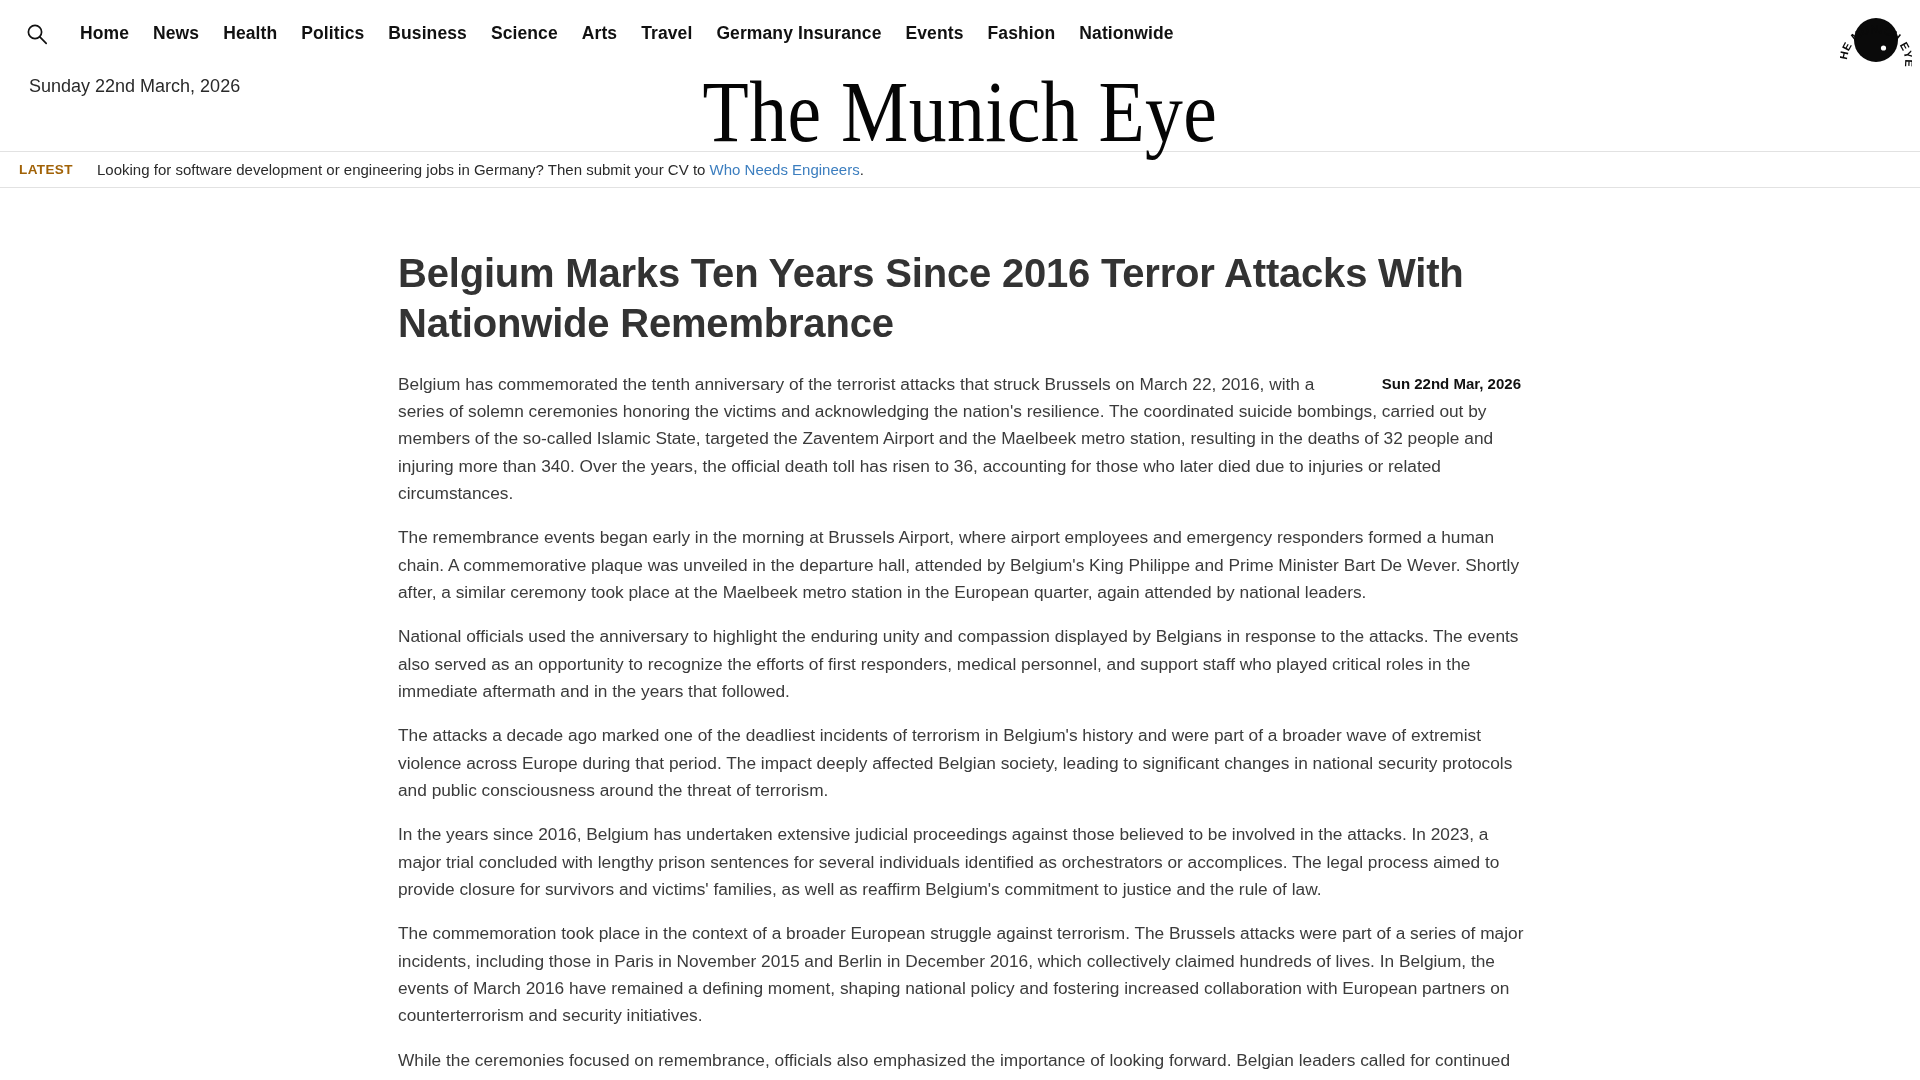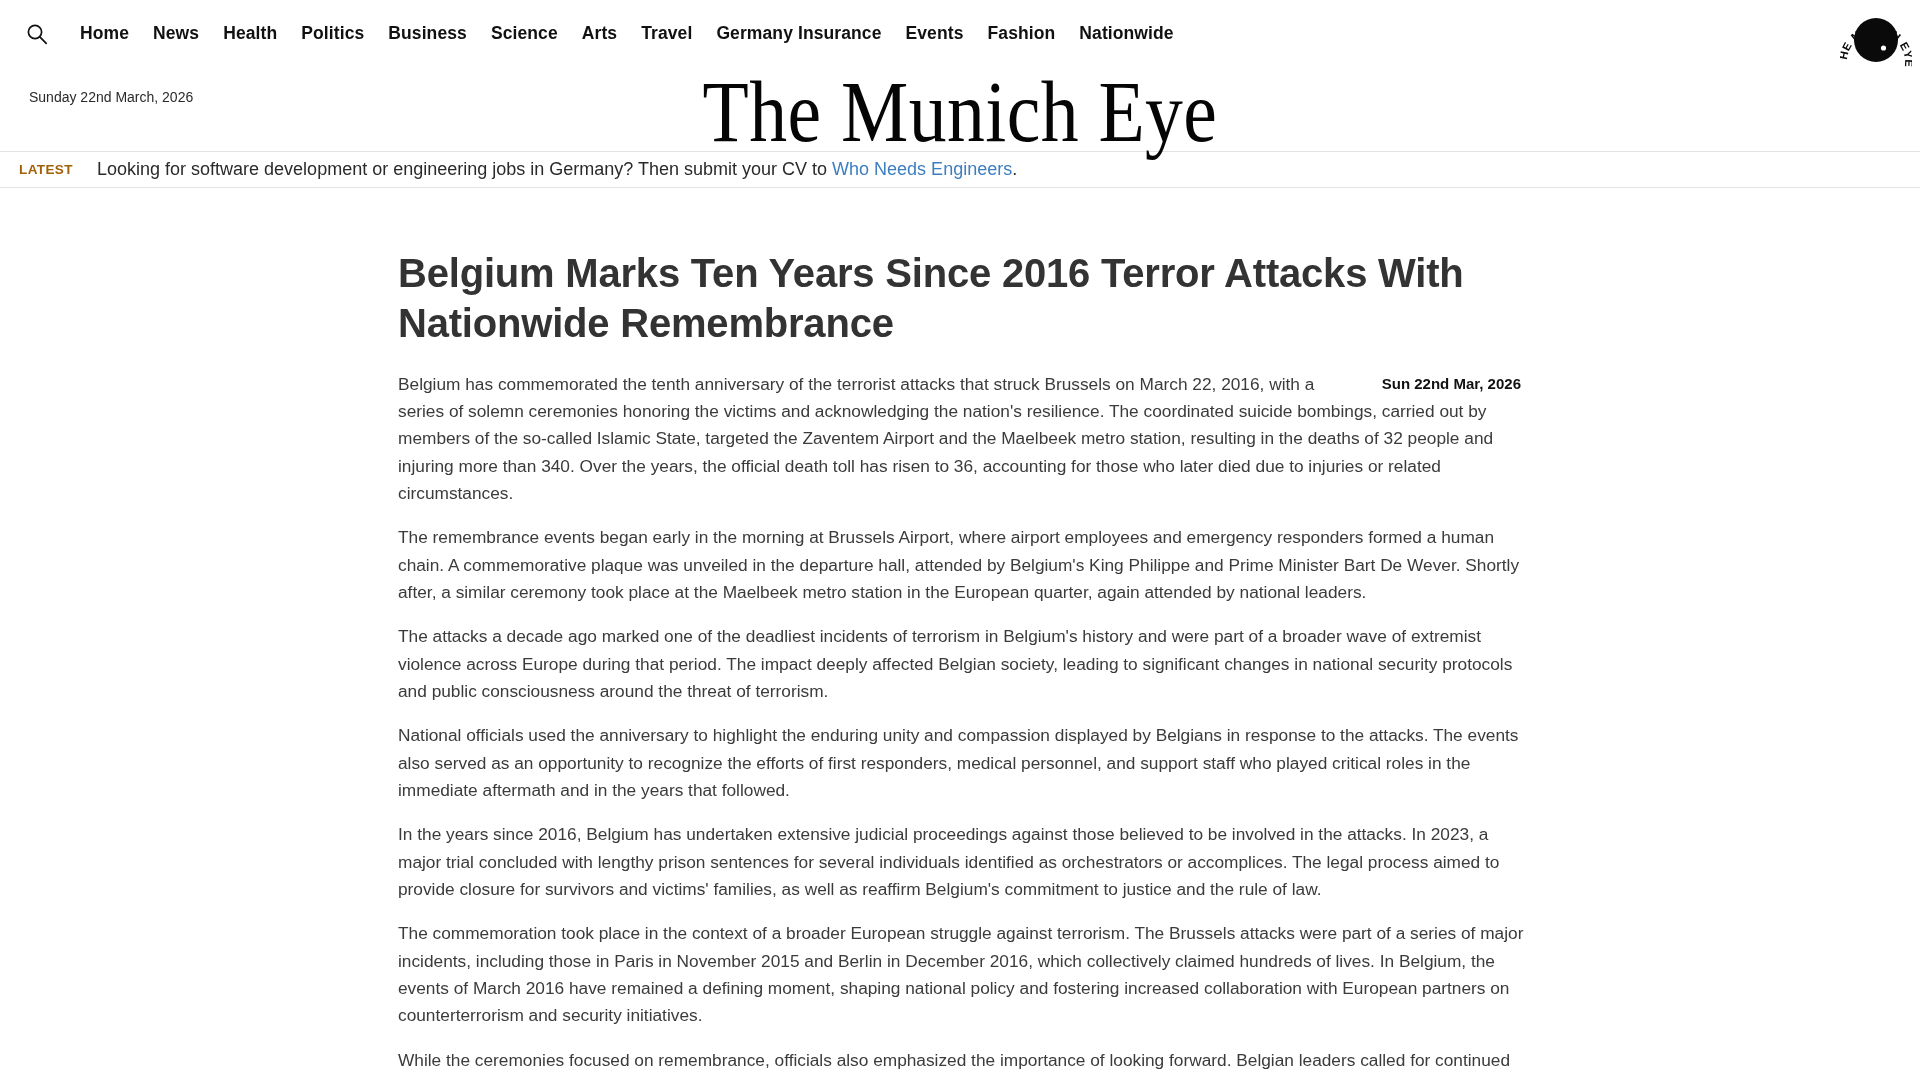--- a/index.html
+++ b/index.html
@@ -77,22 +77,22 @@
 
   
   .masthead {
     position: relative;
     height: 83px;
     box-sizing: border-box;
   }
   .masthead-date {
     position: absolute;
     left: 29px;
-    top: 21px;
-    font-size: 14px;
+    top: 8px;
+    font-size: 18px;
     color: #2a2a2a;
     font-family: "Liberation Sans", sans-serif;
     white-space: nowrap;
   }
   .masthead-title {
     position: absolute;
     left: 0;
     right: 0;
     top: -6px;
     text-align: center;
@@ -122,21 +122,21 @@
     font-size: 13.5px;
     font-weight: 700;
     color: #a16207;
     letter-spacing: 0.4px;
     padding-left: 19px;
     width: 82px;
     box-sizing: border-box;
     flex: 0 0 auto;
   }
   .latest-text {
-    font-size: 18px;
+    font-size: 15px;
     color: #2a2a2a;
     padding-left: 15px;
   }
   .latest-text a {
     color: #3c7ebf;
     text-decoration: none;
   }
 
   
   .article-wrap {
@@ -227,21 +227,21 @@
     <div class="latest-label">LATEST</div>
     <div class="latest-text"><span>Looking for software development or engineering jobs in Germany? Then submit your CV to </span><a href="#">Who Needs Engineers</a><span>.</span></div>
   </div>
 
   <div class="article-wrap">
     <article class="article">
       <h1 class="article-headline">Belgium Marks Ten Years Since 2016 Terror Attacks With Nationwide Remembrance</h1>
       <div class="article-date">Sun 22nd Mar, 2026</div>
       <p>Belgium has commemorated the tenth anniversary of the terrorist attacks that struck Brussels on March 22, 2016, with a series of solemn ceremonies honoring the victims and acknowledging the nation's resilience. The coordinated suicide bombings, carried out by members of the so-called Islamic State, targeted the Zaventem Airport and the Maelbeek metro station, resulting in the deaths of 32 people and injuring more than 340. Over the years, the official death toll has risen to 36, accounting for those who later died due to injuries or related circumstances.</p>
       <p>The remembrance events began early in the morning at Brussels Airport, where airport employees and emergency responders formed a human chain. A commemorative plaque was unveiled in the departure hall, attended by Belgium's King Philippe and Prime Minister Bart De Wever. Shortly after, a similar ceremony took place at the Maelbeek metro station in the European quarter, again attended by national leaders.</p>
+      <p>National officials used the anniversary to highlight the enduring unity and compassion displayed by Belgians in response to the attacks. The events also served as an opportunity to recognize the efforts of first responders, medical personnel, and support staff who played critical roles in the immediate aftermath and in the years that followed.</p>
       <p>The attacks a decade ago marked one of the deadliest incidents of terrorism in Belgium's history and were part of a broader wave of extremist violence across Europe during that period. The impact deeply affected Belgian society, leading to significant changes in national security protocols and public consciousness around the threat of terrorism.</p>
-      <p>National officials used the anniversary to highlight the enduring unity and compassion displayed by Belgians in response to the attacks. The events also served as an opportunity to recognize the efforts of first responders, medical personnel, and support staff who played critical roles in the immediate aftermath and in the years that followed.</p>
       <p>In the years since 2016, Belgium has undertaken extensive judicial proceedings against those believed to be involved in the attacks. In 2023, a major trial concluded with lengthy prison sentences for several individuals identified as orchestrators or accomplices. The legal process aimed to provide closure for survivors and victims' families, as well as reaffirm Belgium's commitment to justice and the rule of law.</p>
       <p>The commemoration took place in the context of a broader European struggle against terrorism. The Brussels attacks were part of a series of major incidents, including those in Paris in November 2015 and Berlin in December 2016, which collectively claimed hundreds of lives. In Belgium, the events of March 2016 have remained a defining moment, shaping national policy and fostering increased collaboration with European partners on counterterrorism and security initiatives.</p>
       <p>While the ceremonies focused on remembrance, officials also emphasized the importance of looking forward. Belgian leaders called for continued vigilance against extremism while encouraging the public to uphold values of solidarity, tolerance, and mutual support. The anniversary served as a reminder of the ongoing challenges posed by radicalization and the necessity of maintaining social cohesion in the face of adversity.</p>
     </article>
   </div>
 
 </div>
 
 </body></html>

